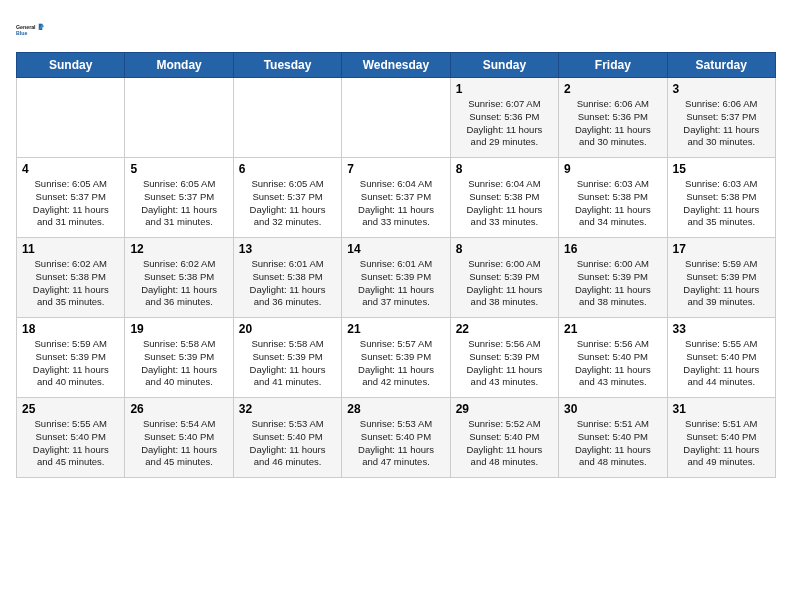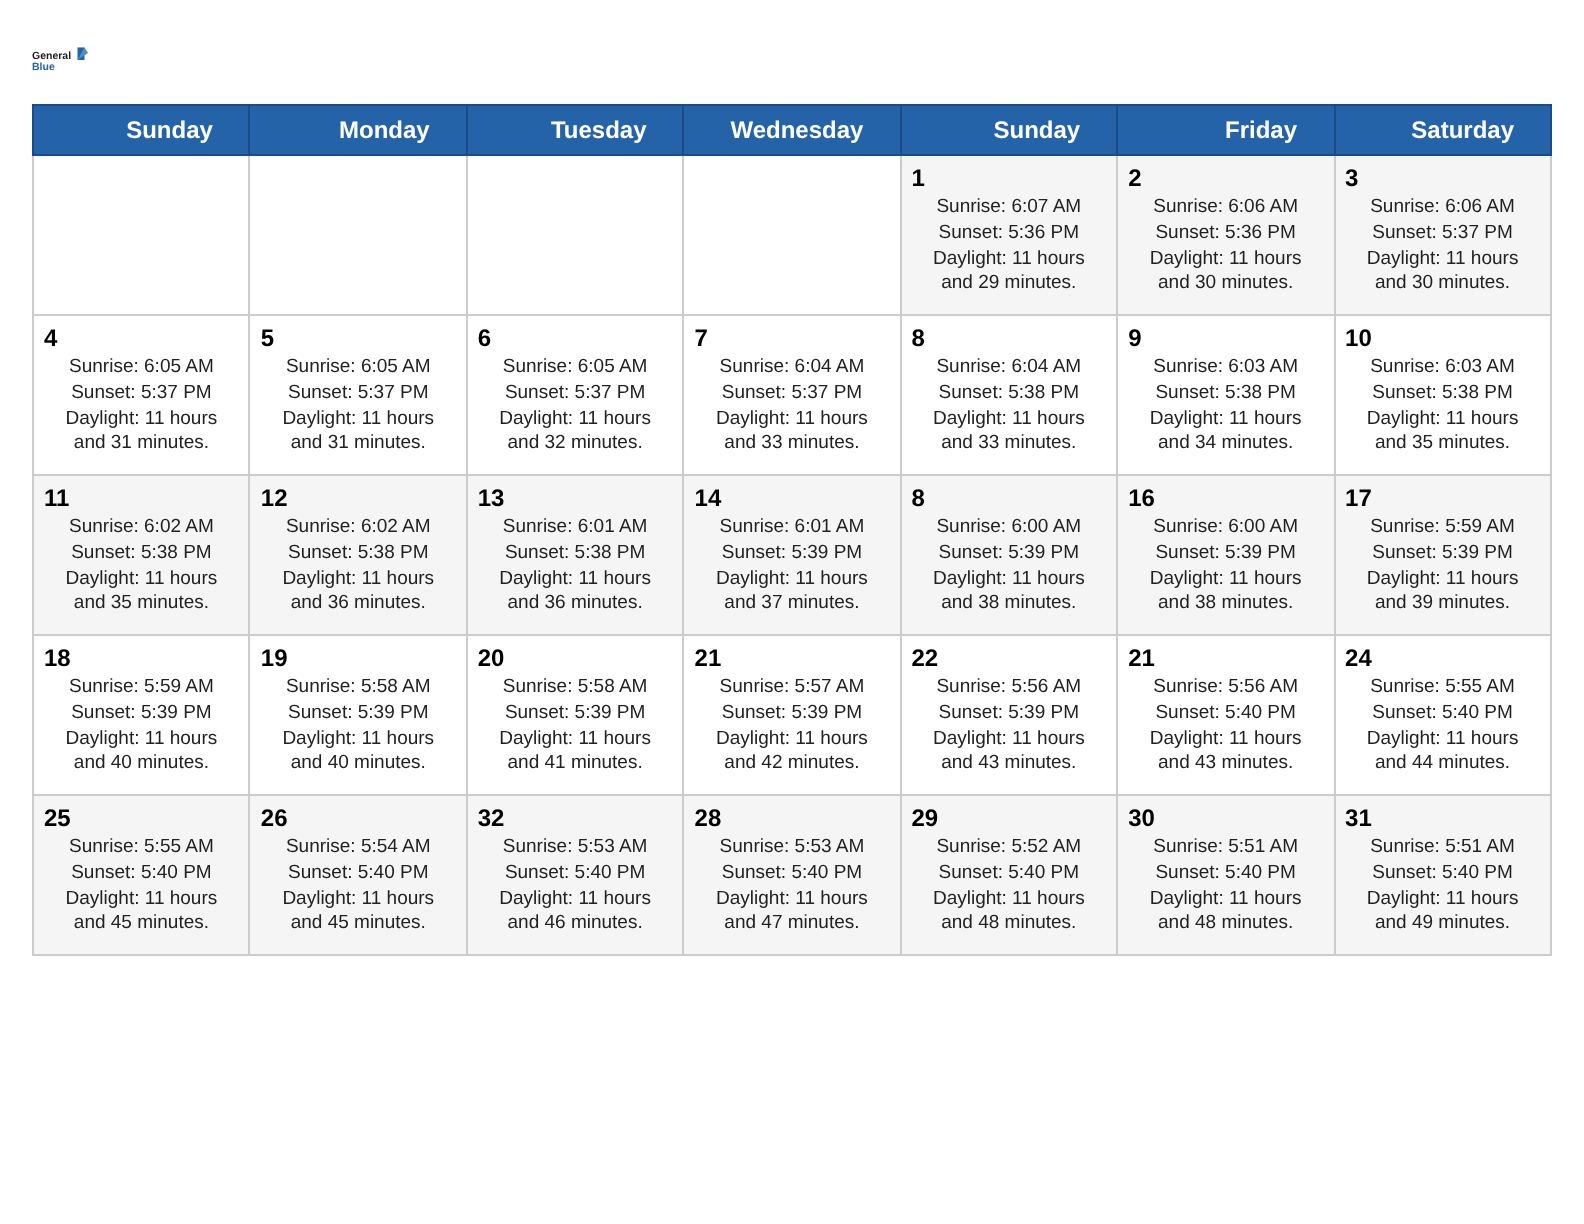--- a/index.html
+++ b/index.html
@@ -39,22 +39,22 @@
       color: #333;
     }
     table {
       width: 100%;
       border-collapse: collapse;
       font-size: 10.5px;
     }
     thead tr th {
       background-color: #2563a8;
       color: #fff;
-      text-align: right;
-      padding: 5px 18px;
+      text-align: center;
+      padding: 5px 8px;
       font-size: 12px;
       border: 1px solid #1a4a8a;
     }
     tbody tr td {
       border: 1px solid #ccc;
       vertical-align: top;
       padding: 4px 5px;
       width: calc(100% / 7);
       min-height: 80px;
       height: 80px;
@@ -150,21 +150,21 @@
         </td>
         <td>
           <span class="day-number">8</span>
           <div class="day-info">Sunrise: 6:04 AM<br>Sunset: 5:38 PM<br>Daylight: 11 hours<br>and 33 minutes.</div>
         </td>
         <td>
           <span class="day-number">9</span>
           <div class="day-info">Sunrise: 6:03 AM<br>Sunset: 5:38 PM<br>Daylight: 11 hours<br>and 34 minutes.</div>
         </td>
         <td>
-          <span class="day-number">10</span>
+          <span class="day-number">15</span>
           <div class="day-info">Sunrise: 6:03 AM<br>Sunset: 5:38 PM<br>Daylight: 11 hours<br>and 35 minutes.</div>
         </td>
       </tr>
       <tr>
         <td>
           <span class="day-number">11</span>
           <div class="day-info">Sunrise: 6:02 AM<br>Sunset: 5:38 PM<br>Daylight: 11 hours<br>and 35 minutes.</div>
         </td>
         <td>
           <span class="day-number">12</span>
@@ -210,21 +210,21 @@
         </td>
         <td>
           <span class="day-number">22</span>
           <div class="day-info">Sunrise: 5:56 AM<br>Sunset: 5:39 PM<br>Daylight: 11 hours<br>and 43 minutes.</div>
         </td>
         <td>
           <span class="day-number">21</span>
           <div class="day-info">Sunrise: 5:56 AM<br>Sunset: 5:40 PM<br>Daylight: 11 hours<br>and 43 minutes.</div>
         </td>
         <td>
-          <span class="day-number">24</span>
+          <span class="day-number">33</span>
           <div class="day-info">Sunrise: 5:55 AM<br>Sunset: 5:40 PM<br>Daylight: 11 hours<br>and 44 minutes.</div>
         </td>
       </tr>
       <tr>
         <td>
           <span class="day-number">25</span>
           <div class="day-info">Sunrise: 5:55 AM<br>Sunset: 5:40 PM<br>Daylight: 11 hours<br>and 45 minutes.</div>
         </td>
         <td>
           <span class="day-number">26</span>

